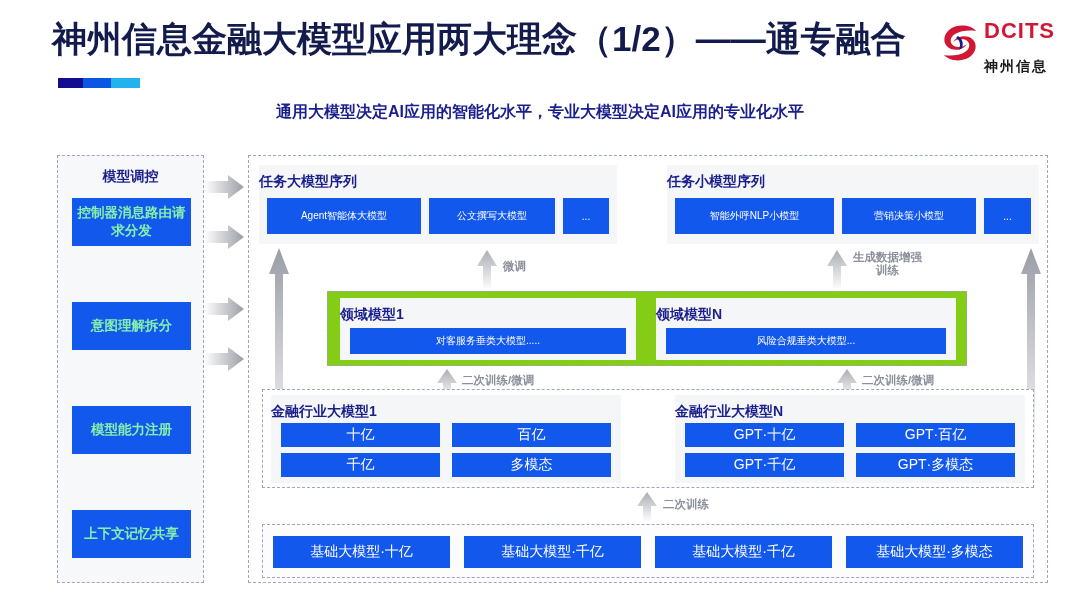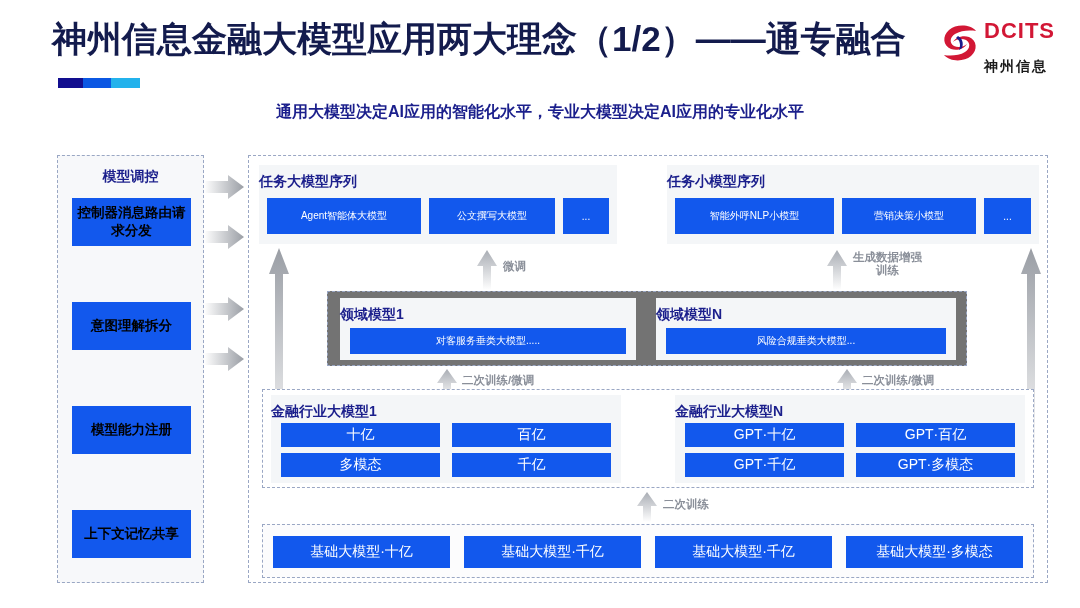--- a/index.html
+++ b/index.html
@@ -41,21 +41,21 @@
     position:absolute;left:57px;top:5px;width:147px;height:428px;
     background:#f7f8fa;border:1px dashed #9aa7c4;
     box-sizing:border-box;
   }
   .ctrl-title{
     position:absolute;left:0;top:12px;width:100%;text-align:center;
     font-size:14px;font-weight:bold;color:#1b1f8c;
   }
   .ctrl-box{
     position:absolute;left:14px;width:119px;
-    background:#1258ED;color:#000000;font-size:13.5px;font-weight:bold;
+    background:#1258ED;color:#86efac;font-size:13.5px;font-weight:bold;
     display:flex;align-items:center;justify-content:center;text-align:center;
     line-height:18px;padding:0 4px;box-sizing:border-box;
   }
   .ctrl-box.b1{top:42px;height:48px;}
   .ctrl-box.b2{top:146px;height:48px;}
   .ctrl-box.b3{top:250px;height:48px;}
   .ctrl-box.b4{top:354px;height:48px;}
 
   
   .harrow{position:absolute;width:40px;height:26px;}
@@ -79,21 +79,21 @@
   }
 
   
   .row1-left{left:10px;top:9px;width:358px;height:79px;}
   .row1-right{left:418px;top:9px;width:372px;height:79px;}
   .row1-chips{position:absolute;left:8px;right:8px;top:33px;height:36px;display:flex;gap:8px;}
 
   
   .row2-wrap{
     position:absolute;left:78px;top:135px;width:640px;height:75px;
-    border:1px dashed #9aa7c4;box-sizing:border-box;background:#737373;
+    border:1px dashed #9aa7c4;box-sizing:border-box;background:#84cc16;
   }
   .row2-left{left:12px;top:6px;width:296px;height:62px;}
   .row2-right{left:328px;top:6px;width:300px;height:62px;}
   .row2-chip{position:absolute;left:10px;right:10px;top:30px;height:26px;}
 
   
   .row3-wrap{
     position:absolute;left:13px;top:233px;width:772px;height:99px;
     border:1px dashed #9aa7c4;box-sizing:border-box;background:#fff;
   }
@@ -314,22 +314,22 @@
       </svg>
     </div>
     <div class="alabel" style="left:613px;top:218px;">二次训练/微调</div>
 
     <div class="row3-wrap">
       <div class="panel row3-left">
         <div class="panel-title">金融行业大模型1</div>
         <div class="grid4">
           <div class="chip">十亿</div>
           <div class="chip">百亿</div>
+          <div class="chip">千亿</div>
           <div class="chip">多模态</div>
-          <div class="chip">千亿</div>
         </div>
       </div>
       <div class="panel row3-right">
         <div class="panel-title">金融行业大模型N</div>
         <div class="grid4">
           <div class="chip">GPT·十亿</div>
           <div class="chip">GPT·百亿</div>
           <div class="chip">GPT·千亿</div>
           <div class="chip">GPT·多模态</div>
         </div>

